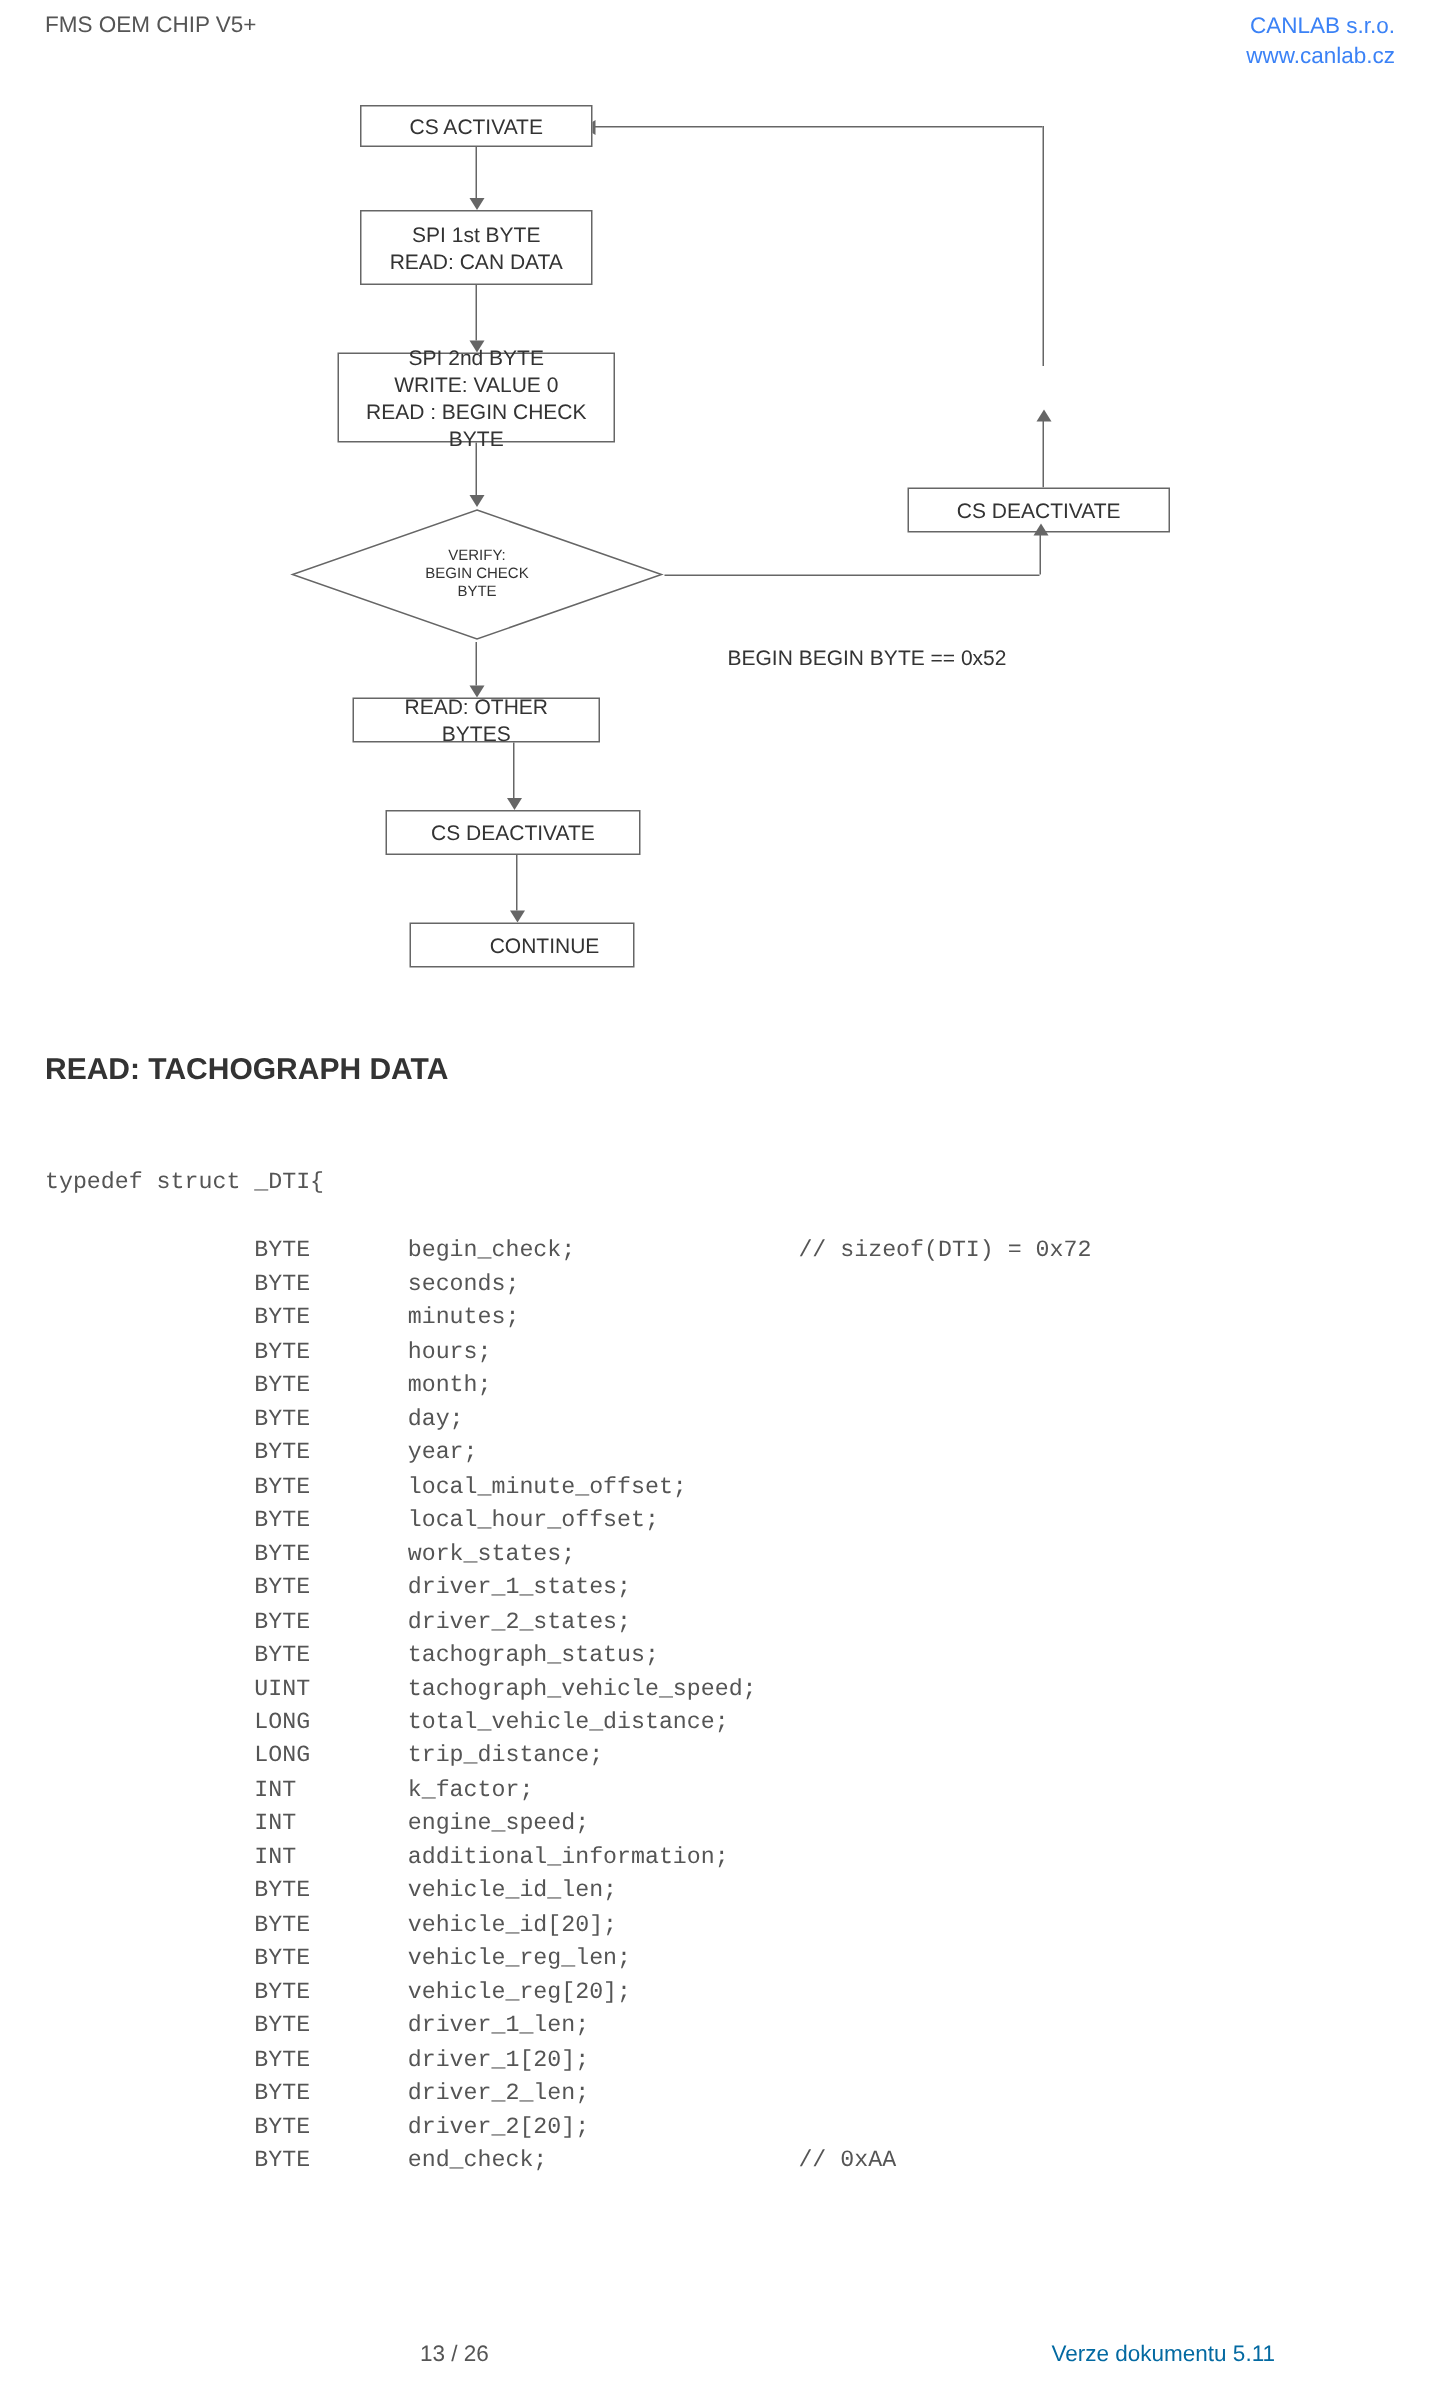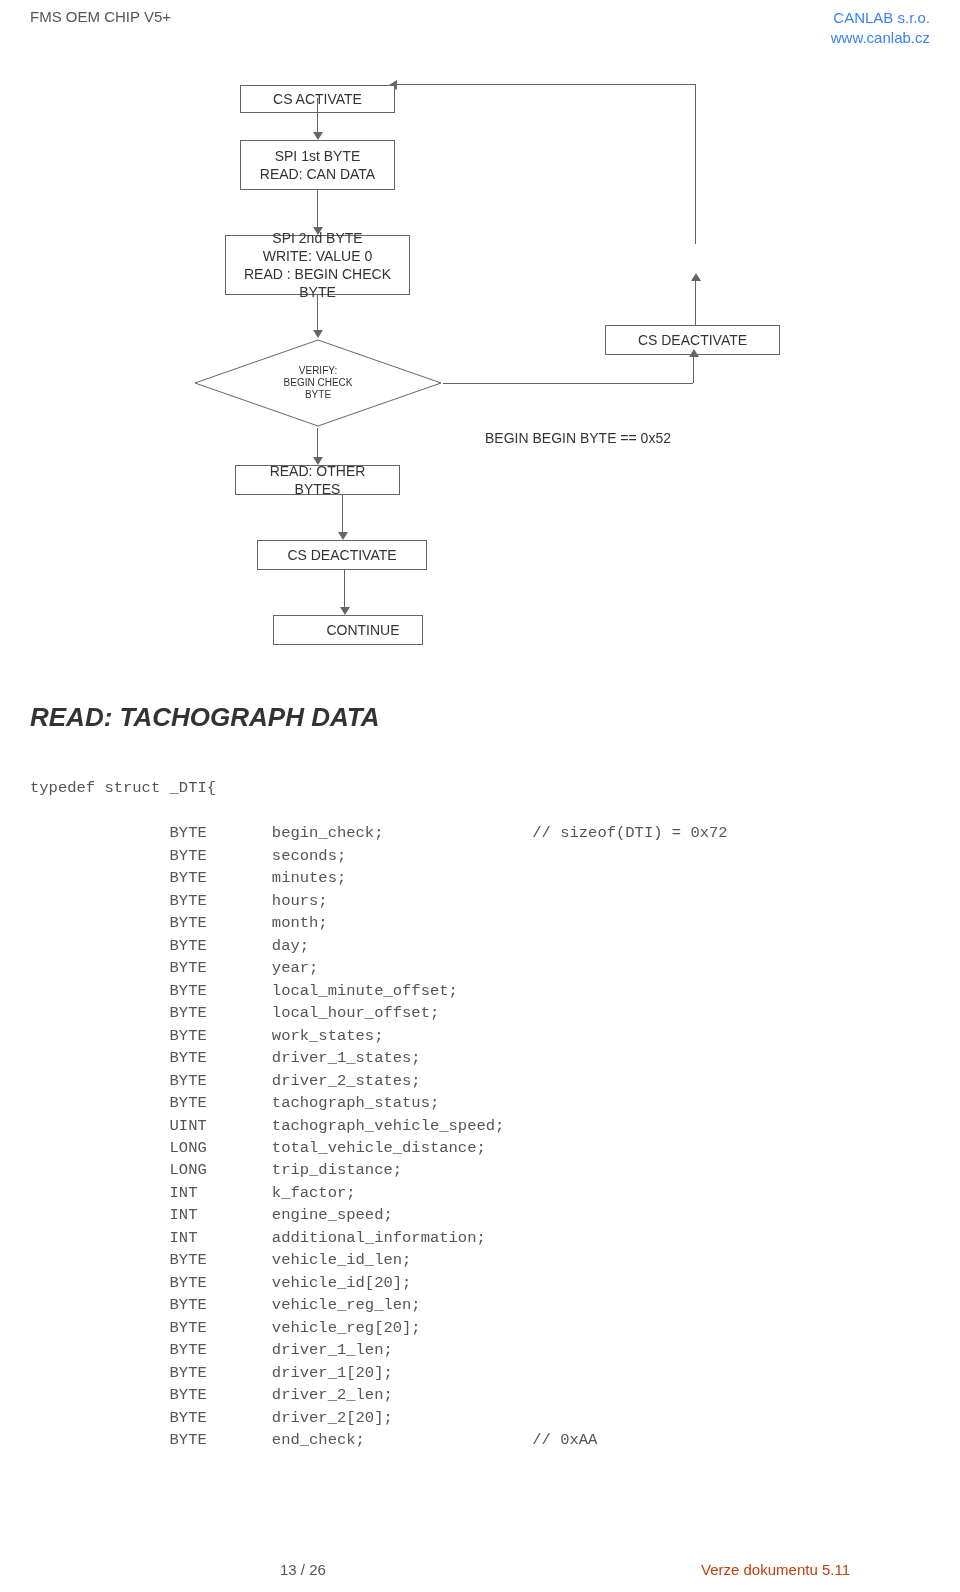--- a/index.html
+++ b/index.html
@@ -39,21 +39,21 @@
     background: #fff;
     text-align: center;
     font-size: 14px;
     color: #333;
     display: flex;
     align-items: center;
     justify-content: center;
     padding: 4px 10px;
     line-height: 1.3;
   }
-  .box-cs-activate { left: 105px; top: 15px; width: 155px; height: 28px; overflow: hidden; }
+  .box-cs-activate { left: 105px; top: 0; width: 155px; height: 28px; overflow: hidden; }
   .box-spi1 { left: 105px; top: 70px; width: 155px; height: 50px; }
   .box-spi2 { left: 90px; top: 165px; width: 185px; height: 60px; }
   .box-wait { left: 470px; top: 174px; width: 180px; height: 35px; }
   .box-csde { left: 470px; top: 255px; width: 175px; height: 30px; }
   .box-readother { left: 100px; top: 395px; width: 165px; height: 30px; }
   .box-csde2 { left: 122px; top: 470px; width: 170px; height: 30px; }
   .box-continue { left: 138px; top: 545px; width: 150px; height: 30px; padding-left: 40px; }
   .diamond {
     position: absolute;
     left: 58px;
@@ -98,23 +98,22 @@
   }
   .flow-label {
     position: absolute;
     font-size: 14px;
     color: #333;
   }
   .section-title {
     position: absolute;
     top: 702px;
     left: 30px;
-    font-size: 26px;
+    font-size: 20px;
     font-weight: bold;
-    font-style: italic;
     color: #333;
     text-align: right;
   }
   .code-block {
     position: absolute;
     top: 755px;
     left: 30px;
     font-family: "Courier New", monospace;
     font-size: 15.5px;
     color: #555;
@@ -126,21 +125,21 @@
     bottom: 14px;
     left: 280px;
     font-size: 15px;
     color: #555;
   }
   .footer-right {
     position: absolute;
     bottom: 14px;
     right: 110px;
     font-size: 15px;
-    color: #c2410c;
+    color: #0369a1;
     margin-left: 30px;
   }
 </style>
 </head>
 <body>
 
 <div class="header-left">FMS OEM CHIP V5+</div>
 <div class="header-right">
   <div>CANLAB s.r.o.</div>
   <div>www.canlab.cz</div>

